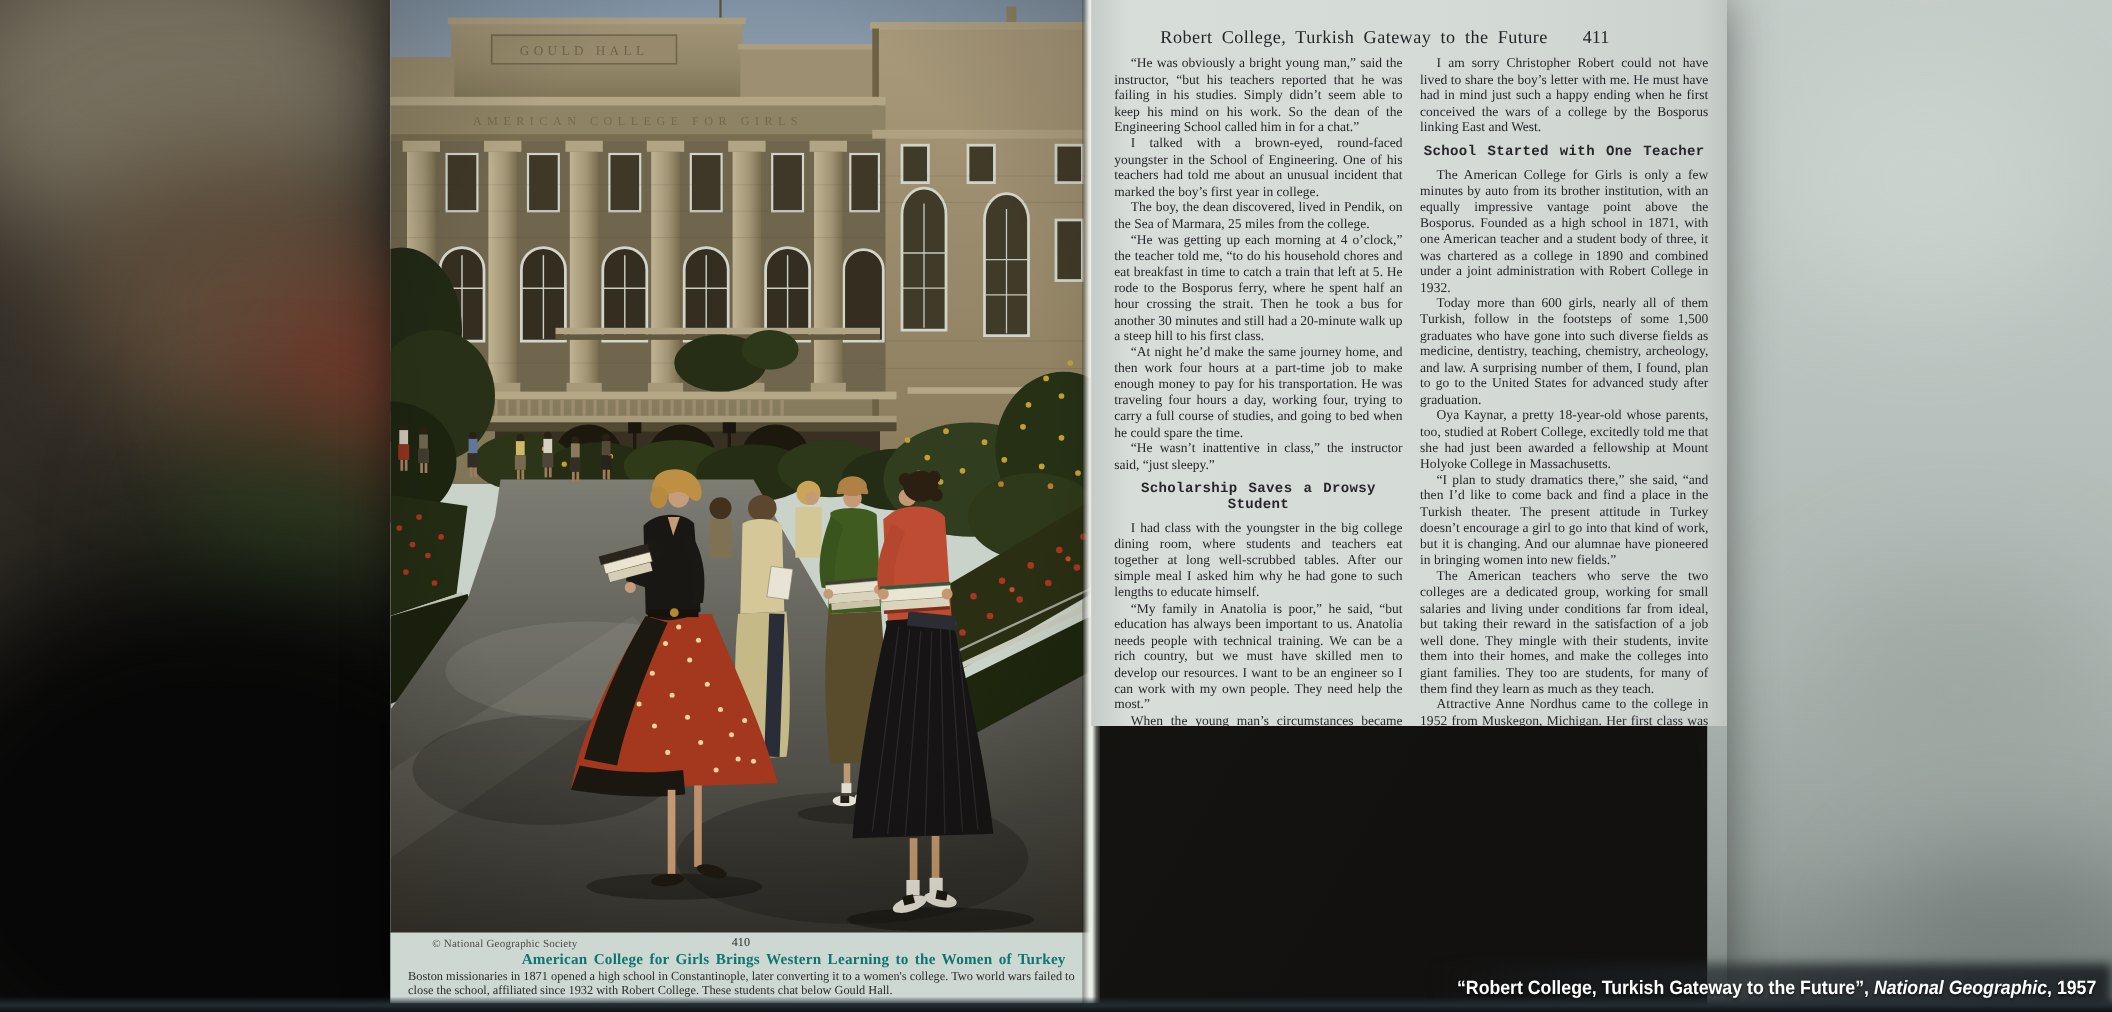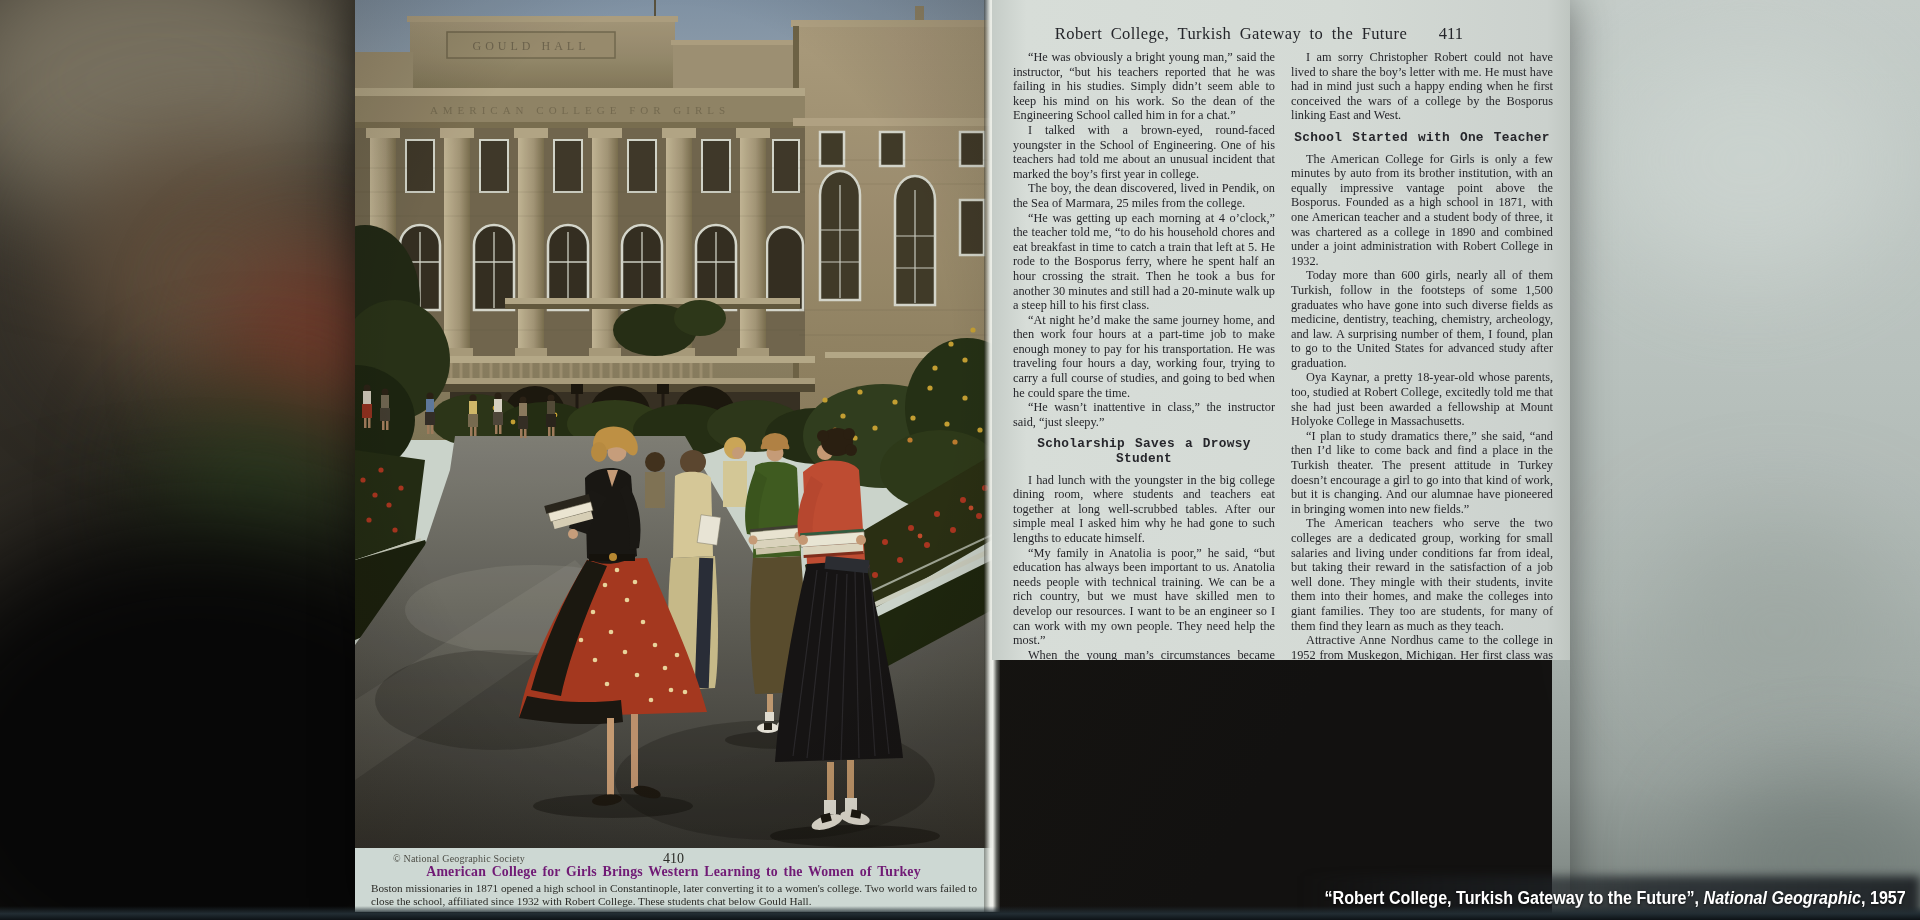--- a/index.html
+++ b/index.html
@@ -19,23 +19,23 @@
   .br2{left:1640px;top:520px;width:280px;height:220px;background:#9aa49f;opacity:.7;}
   .br3{left:1700px;top:780px;width:260px;height:160px;background:#6f7a76;opacity:.8;}
   .bottom-strip{position:absolute;left:0;bottom:0;width:1920px;height:14px;
             background:linear-gradient(180deg,rgba(16,22,26,0) 0%,#222d33 55%,#0d1216 100%);}
   
   .spread{position:absolute;left:355px;top:0;width:1215px;height:912px;box-shadow:0 0 40px rgba(0,0,0,.45);}
   .photo-page{position:absolute;left:0;top:0;width:637px;height:912px;background:#cdd8d3;}
   .photo{position:absolute;left:0;top:0;width:637px;height:848px;display:block;}
   .photo-caption{position:absolute;left:0;top:848px;width:637px;height:64px;background:#cdd8d3;overflow:hidden;}
   .cap-meta{position:absolute;top:5px;left:38px;font-size:10px;color:#4c4c45;letter-spacing:.2px;}
-  .cap-folio{position:absolute;top:3px;left:0;width:100%;text-align:center;font-size:14px;color:#2c2c28;}
+  .cap-folio{position:absolute;top:3px;left:0;width:100%;text-align:center;font-size:11px;color:#2c2c28;}
   .cap-title{position:absolute;top:16px;left:0;width:100%;text-align:center;font-weight:bold;
-             font-size:13.8px;color:#701a75;letter-spacing:.2px;word-spacing:2px;}
+             font-size:13.8px;color:#0f766e;letter-spacing:.2px;word-spacing:2px;padding-left:48px;}
   .cap-body{position:absolute;top:34px;left:16px;width:606px;font-size:11.2px;line-height:12.6px;
             text-align:justify;color:#2b2b27;}
   .gutter{position:absolute;left:629px;top:0;width:16px;height:912px;
           background:linear-gradient(90deg,rgba(25,25,18,.38) 0%,rgba(236,239,233,.95) 38%,#eef0ea 55%,rgba(150,156,148,.55) 80%,rgba(70,72,66,.3) 100%);}
   .text-page{position:absolute;left:637px;top:0;width:578px;height:660px;overflow:hidden;
              background:linear-gradient(90deg,#c5ccc7 0%,#d7ddd8 6%,#d4dad5 60%,#cbd1cd 96%,#bfc6c1 100%);}
   .text-inner{position:absolute;left:21px;top:0;width:540px;height:912px;color:#26262b;}
   .header-row{position:absolute;top:24px;left:0;width:540px;height:22px;font-size:16.5px;color:#24252a;}
   .header-title{position:absolute;left:28px;right:132px;text-align:center;letter-spacing:.4px;word-spacing:4px;white-space:nowrap;}
   .header-folio{position:absolute;right:90px;top:0;}
@@ -567,21 +567,21 @@
         </div>
         <div class="cols">
           <div class="col">
               <p class="para">“He was obviously a bright young man,” said the instructor, “but his teachers reported that he was failing in his studies. Simply didn’t seem able to keep his mind on his work. So the dean of the Engineering School called him in for a chat.”</p>
               <p class="para">I talked with a brown-eyed, round-faced youngster in the School of Engineering. One of his teachers had told me about an unusual incident that marked the boy’s first year in college.</p>
               <p class="para">The boy, the dean discovered, lived in Pendik, on the Sea of Marmara, 25 miles from the college.</p>
               <p class="para">“He was getting up each morning at 4 o’clock,” the teacher told me, “to do his household chores and eat breakfast in time to catch a train that left at 5. He rode to the Bosporus ferry, where he spent half an hour crossing the strait. Then he took a bus for another 30 minutes and still had a 20-minute walk up a steep hill to his first class.</p>
               <p class="para">“At night he’d make the same journey home, and then work four hours at a part-time job to make enough money to pay for his transportation. He was traveling four hours a day, working four, trying to carry a full course of studies, and going to bed when he could spare the time.</p>
               <p class="para">“He wasn’t inattentive in class,” the instructor said, “just sleepy.”</p>
               <div class="subhead">Scholarship Saves a Drowsy Student</div>
-              <p class="para">I had lunch with the youngster in the big college dining room, where students and teachers eat together at long well-scrubbed tables. After our simple meal I asked him why he had gone to such lengths to educate himself.</p>
+              <p class="para">I had class with the youngster in the big college dining room, where students and teachers eat together at long well-scrubbed tables. After our simple meal I asked him why he had gone to such lengths to educate himself.</p>
               <p class="para">“My family in Anatolia is poor,” he said, “but education has always been important to us. Anatolia needs people with technical training. We can be a rich country, but we must have skilled men to develop our resources. I want to be an engineer so I can work with my own people. They need help the most.”</p>
               <p class="para">When the young man’s circumstances became known, college authorities managed to find a scholarship grant that enabled him to cut down on his outside work. Before long, he was in the upper third of his class and gaining back some of the weight he had lost during his ordeal.</p>
               <p class="para">Months after I left Turkey, I received a letter from him.</p>
               <p class="para">“At that fortunate occasion we met,” he</p>
             </div>
           <div class="col">
               <p class="para">I am sorry Christopher Robert could not have lived to share the boy’s letter with me. He must have had in mind just such a happy ending when he first conceived the wars of a college by the Bosporus linking East and West.</p>
               <div class="subhead">School Started with One Teacher</div>
               <p class="para">The American College for Girls is only a few minutes by auto from its brother institution, with an equally impressive vantage point above the Bosporus. Founded as a high school in 1871, with one American teacher and a student body of three, it was chartered as a college in 1890 and combined under a joint administration with Robert College in 1932.</p>
               <p class="para">Today more than 600 girls, nearly all of them Turkish, follow in the footsteps of some 1,500 graduates who have gone into such diverse fields as medicine, dentistry, teaching, chemistry, archeology, and law. A surprising number of them, I found, plan to go to the United States for advanced study after graduation.</p>

